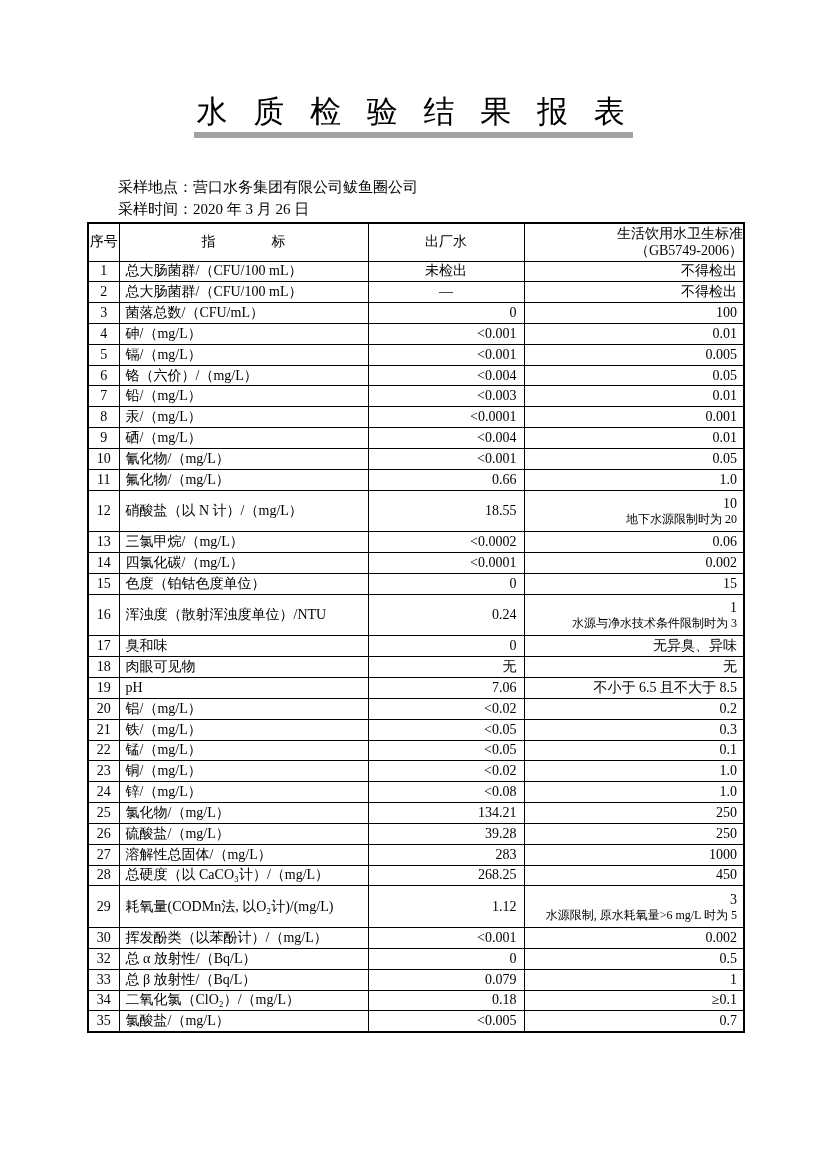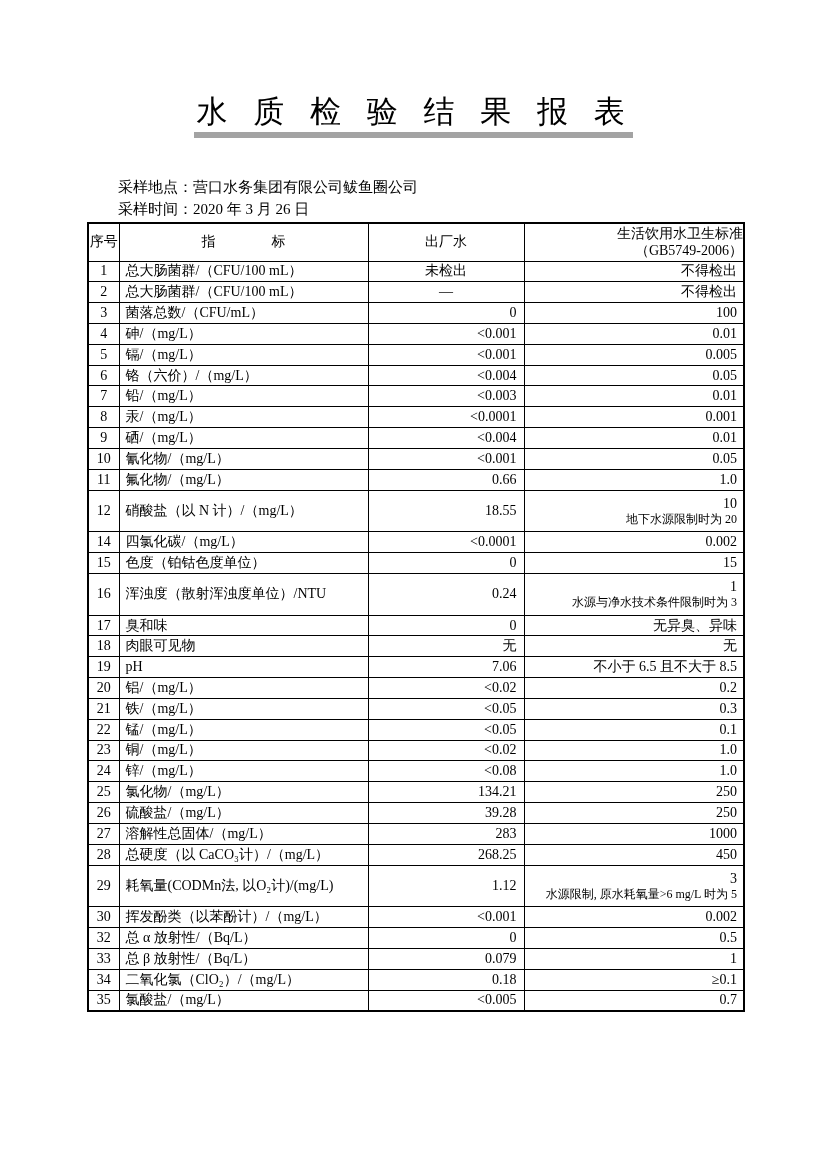--- a/index.html
+++ b/index.html
@@ -207,20 +207,29 @@
       <tr class="tall">
     <td class="c-no">12</td>
     <td class="c-ind">硝酸盐（以 N 计）/（mg/L）</td>
     <td class="c-val">18.55</td>
     <td class="c-std">
       <div class="std-main">10</div>
       <div class="std-note">地下水源限制时为 20</div>
     </td>
   </tr>
       <tr>
+    <td class="c-no">13</td>
+    <td class="c-ind">三氯甲烷/（mg/L）</td>
+    <td class="c-val">&lt;0.0002</td>
+    <td class="c-std">
+      <div class="std-main">0.06</div>
+
+    </td>
+  </tr>
+      <tr>
     <td class="c-no">14</td>
     <td class="c-ind">四氯化碳/（mg/L）</td>
     <td class="c-val">&lt;0.0001</td>
     <td class="c-std">
       <div class="std-main">0.002</div>
 
     </td>
   </tr>
       <tr>
     <td class="c-no">15</td>

